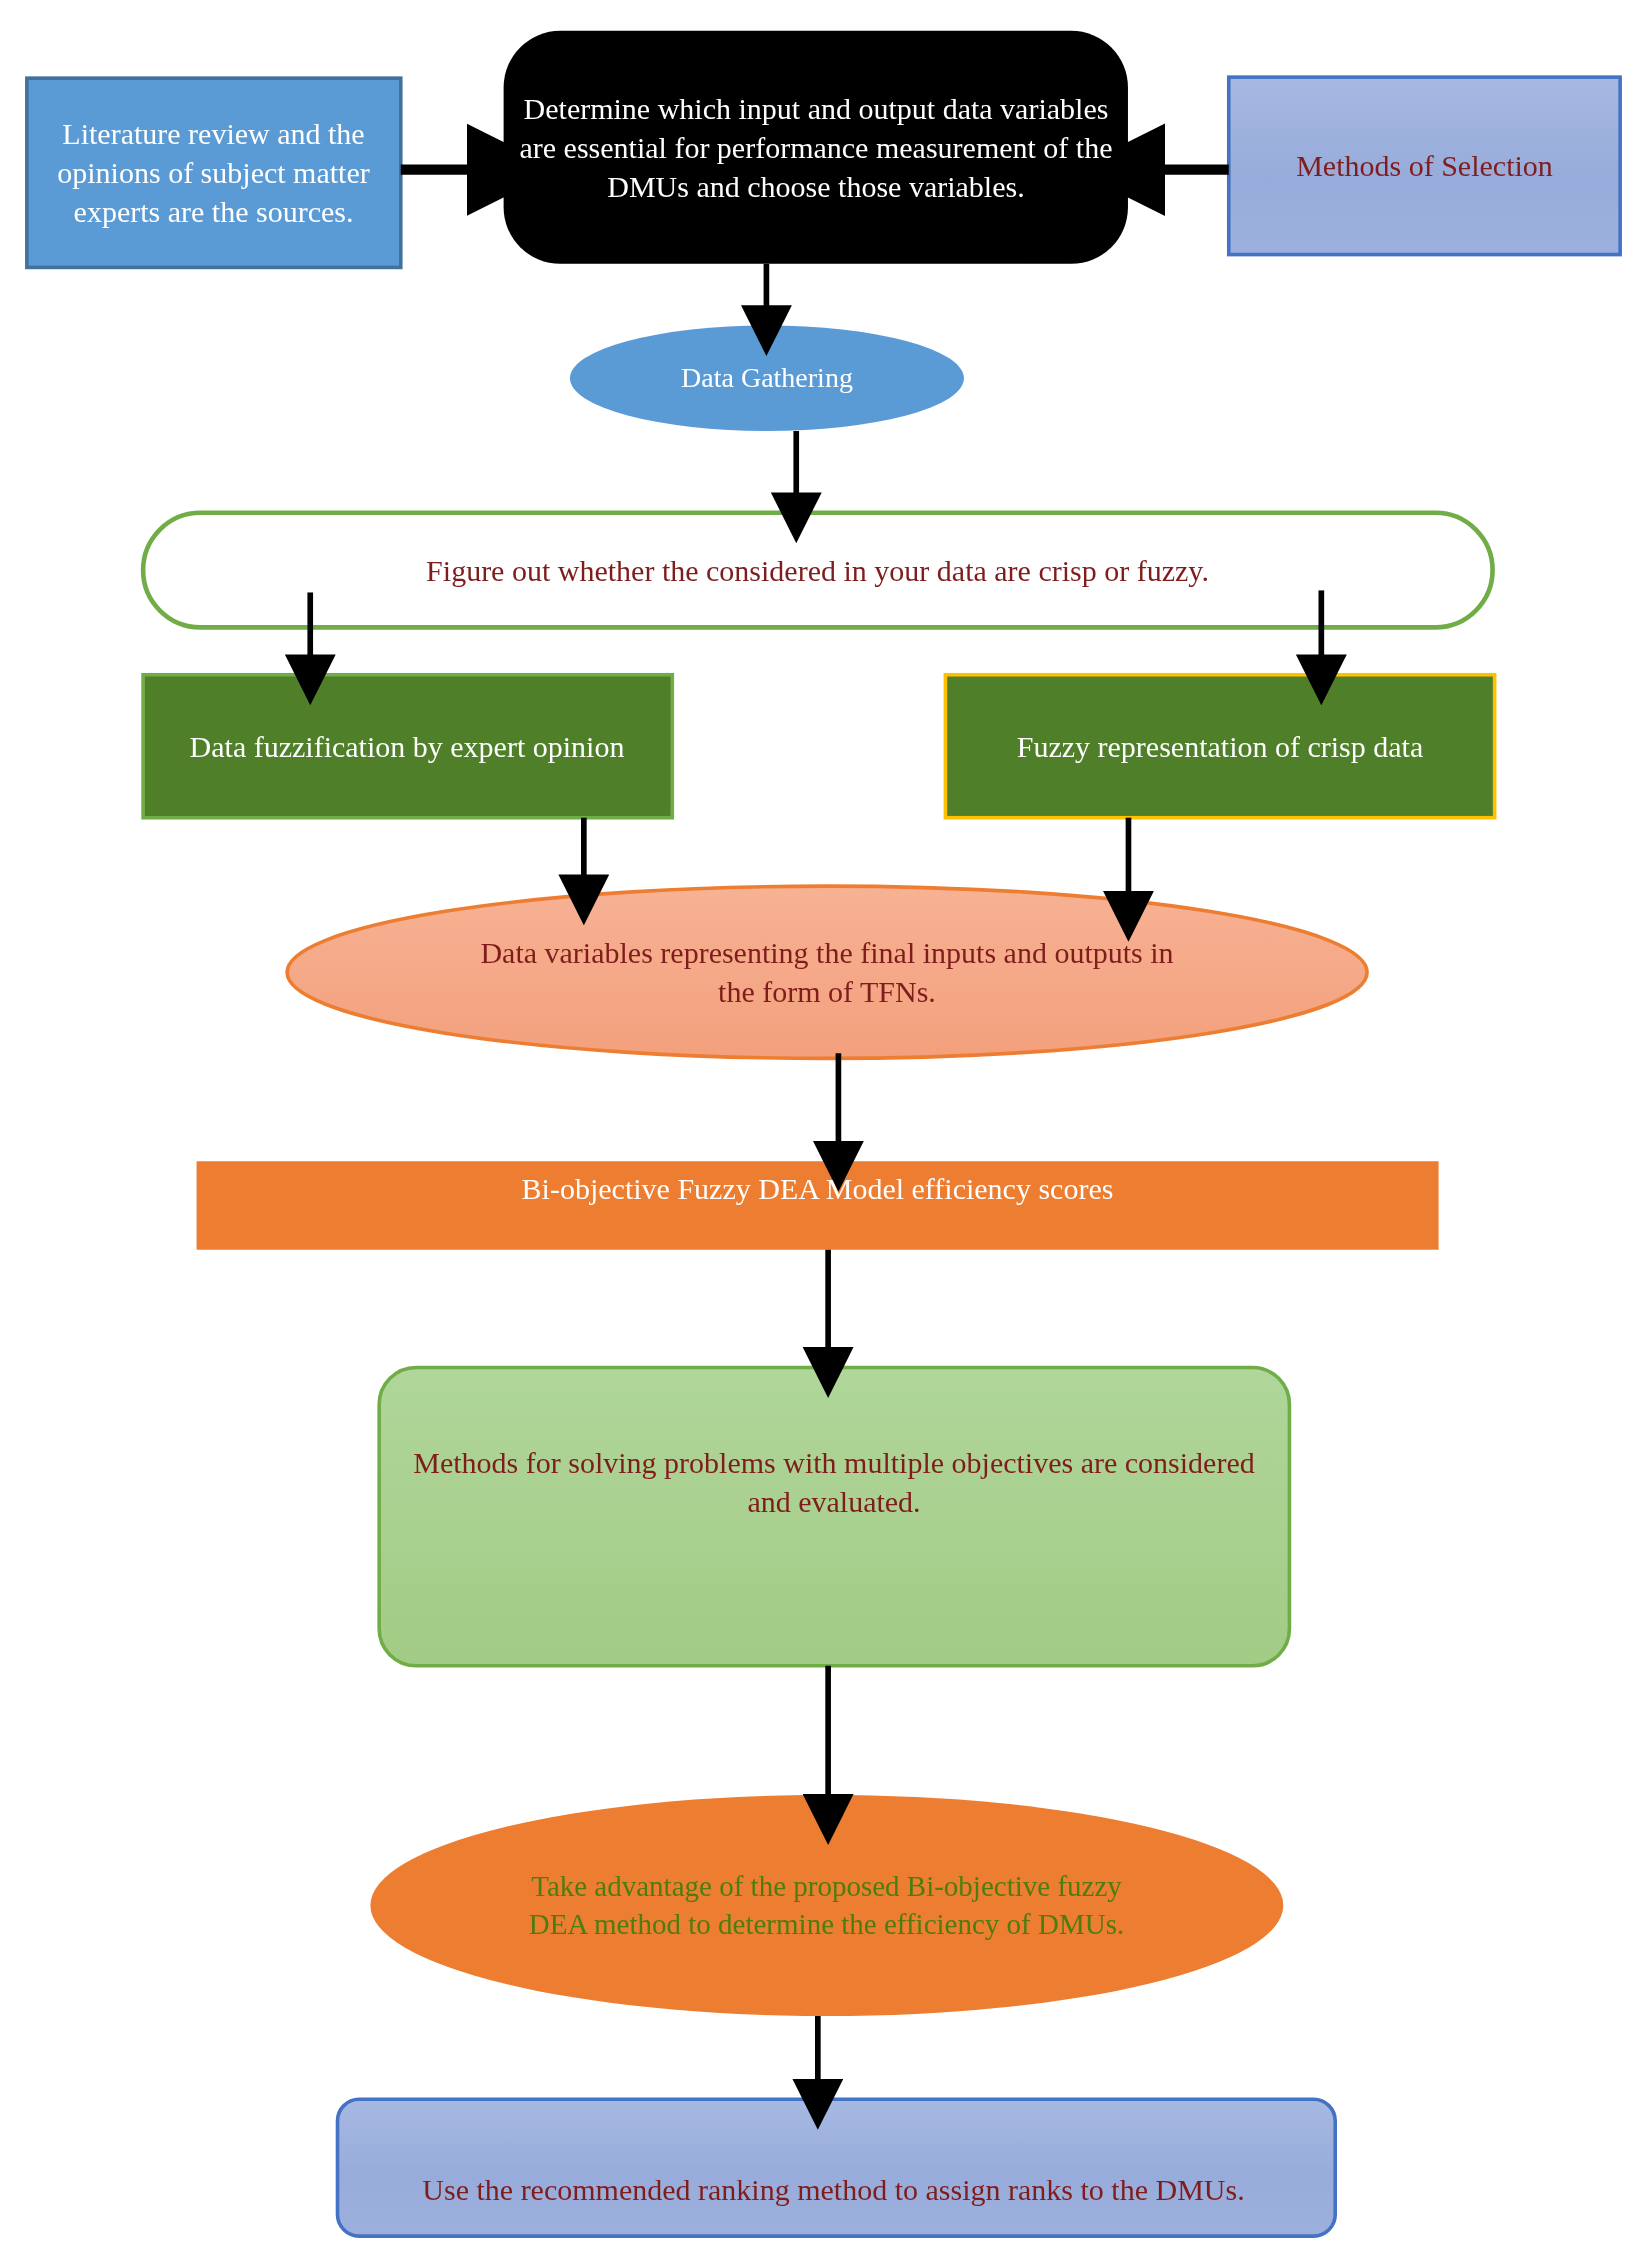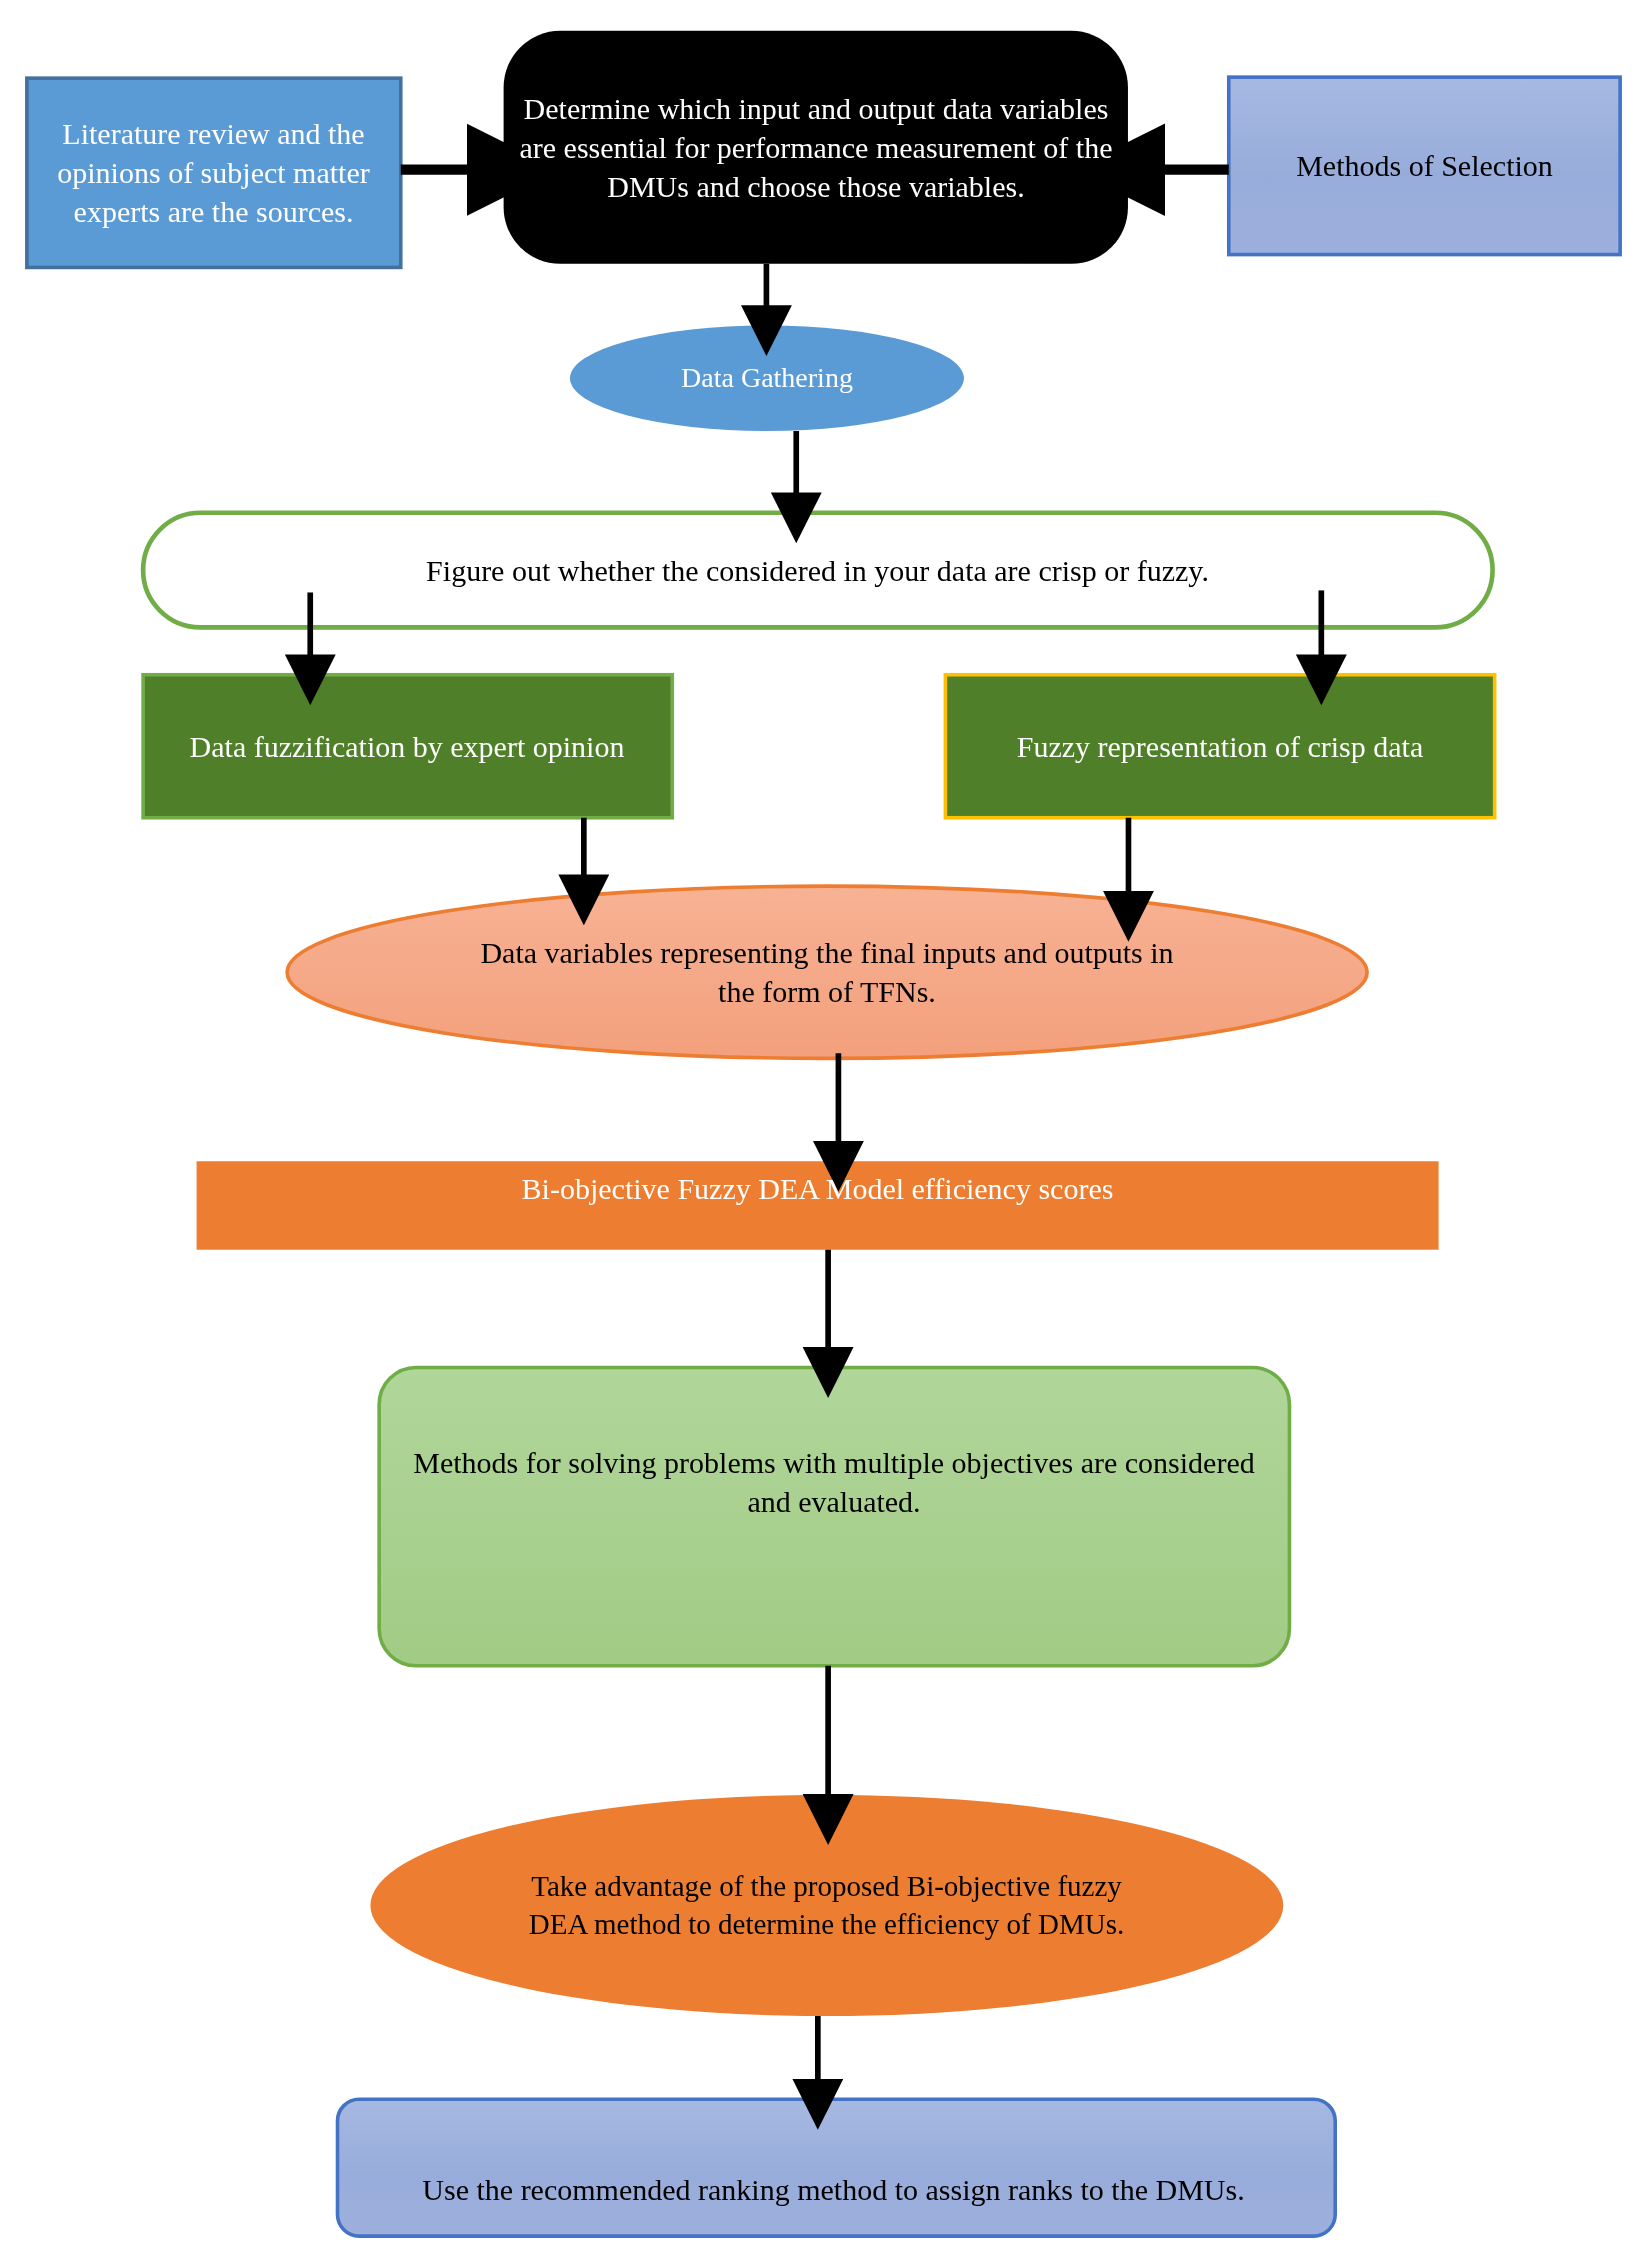--- a/index.html
+++ b/index.html
@@ -28,22 +28,22 @@
     position: absolute;
     display: flex;
     align-items: center;
     justify-content: center;
     text-align: center;
     pointer-events: none;
     line-height: 1.30;
     white-space: pre-line;
   }
   .lbl-white { color: #ffffff; }
-  .lbl-black { color: #000000; }
-  .lbl-faint  { color: #000000; }
+  .lbl-black { color: #7f1d1d; }
+  .lbl-faint  { color: #4d7c0f; }
 </style>
 </head>
 <body>
 
 <div id="canvas">
 
   <svg id="flow-svg" viewBox="0 0 3202 4375" xmlns="http://www.w3.org/2000/svg">
     <defs>
       <marker id="ah" markerWidth="9" markerHeight="9" refX="3.6" refY="4.5" orient="auto" markerUnits="strokeWidth">
         <path d="M0,0 L9,4.5 L0,9 z" fill="#000000"></path>

